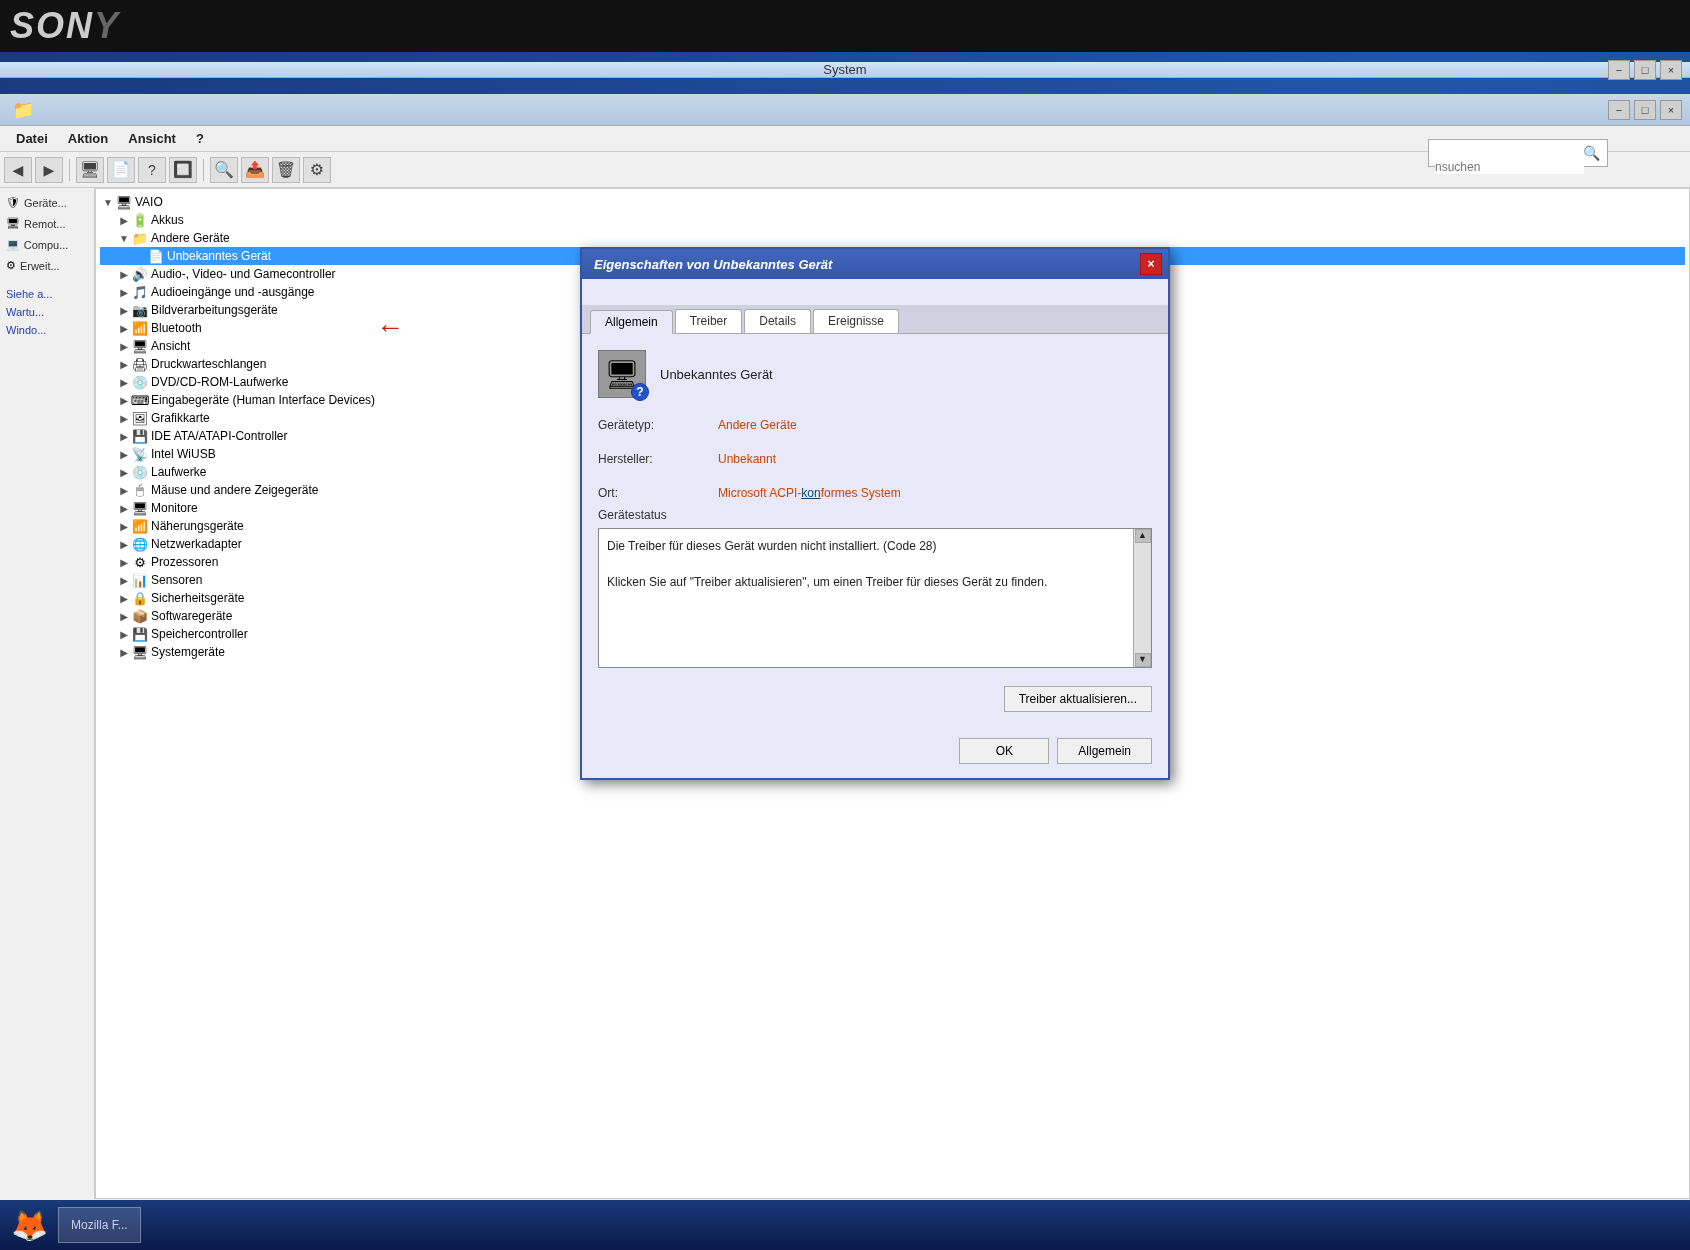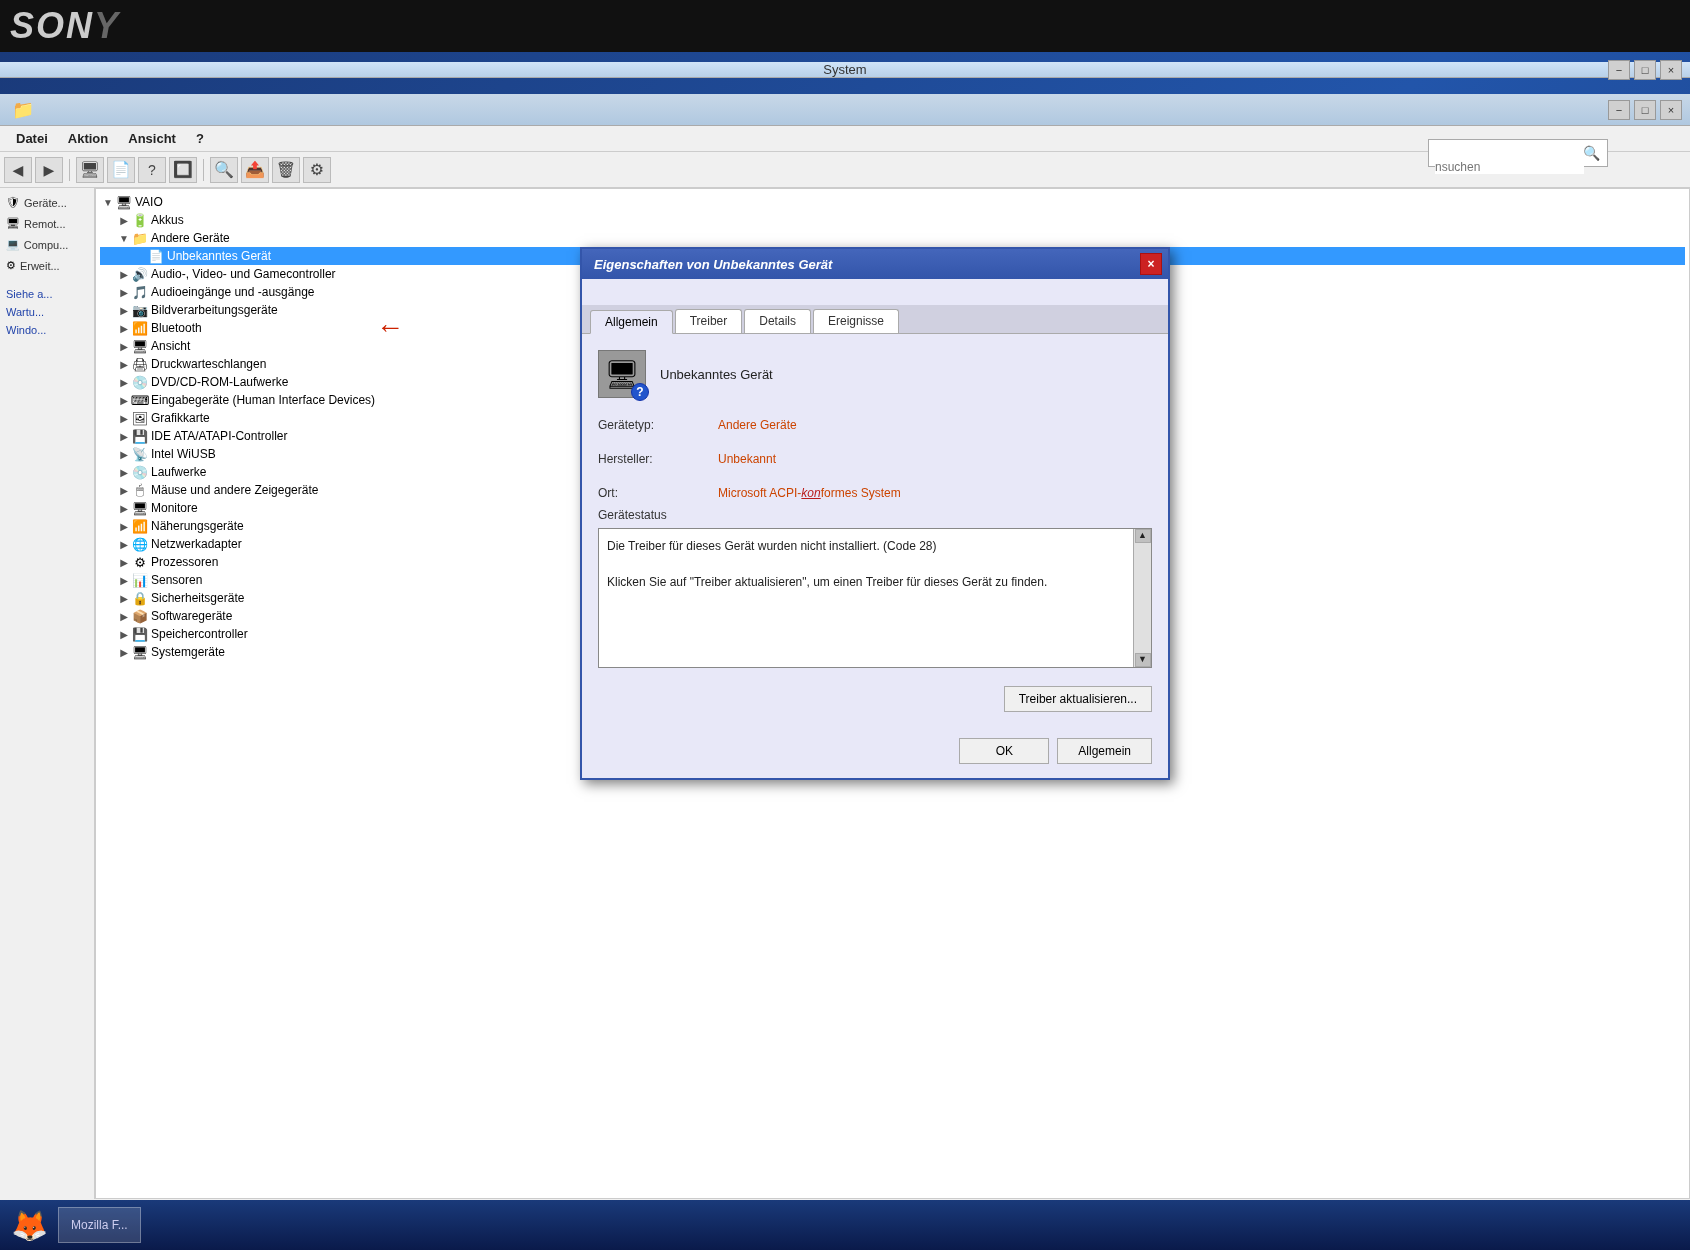--- a/index.html
+++ b/index.html
@@ -708,21 +708,21 @@
       <div class="prop-row">
         <span class="prop-label">Gerätetyp:</span>
         <span class="prop-value">Andere Geräte</span>
       </div>
       <div class="prop-row">
         <span class="prop-label">Hersteller:</span>
         <span class="prop-value">Unbekannt</span>
       </div>
       <div class="prop-row">
         <span class="prop-label">Ort:</span>
-        <span class="prop-value" style="color:#cc4400;">Microsoft ACPI-<span style="color:#b91c1c; text-decoration:underline;font-style:italic;">kon</span>formes System</span>
+        <span class="prop-value" style="color:#cc4400;">Microsoft ACPI-<span style="color:#0c4a6e; text-decoration:underline;">kon</span>formes System</span>
       </div>
 
       <div class="status-section-label">Gerätestatus</div>
       <div class="status-box">
         <div style="padding-right:20px;">
           <div>Die Treiber für dieses Gerät wurden nicht installiert. (Code 28)</div>
           <br>
           <div>Klicken Sie auf "Treiber aktualisieren", um einen Treiber für dieses Gerät zu finden.</div>
         </div>
         <div style="position:absolute; right:0; top:0; width:18px; height:100%; background:#e0e0e0; border-left:1px solid #aaa; display:flex; flex-direction:column; align-items:center;">

